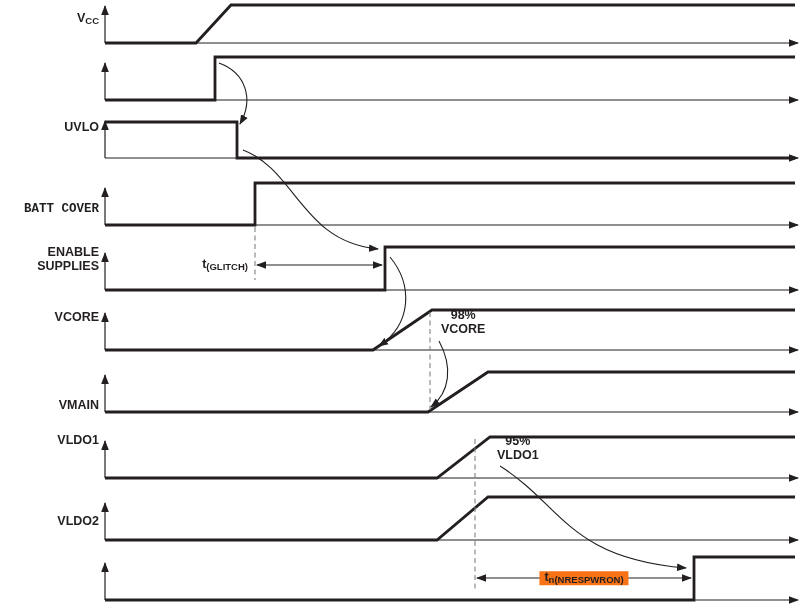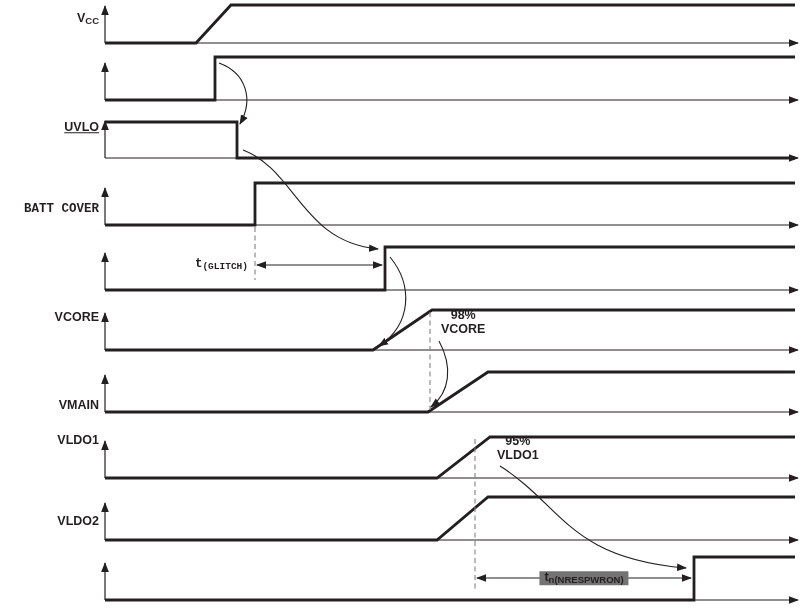--- a/index.html
+++ b/index.html
@@ -5,21 +5,21 @@
   html,body{margin:0;padding:0;background:#fff;}
   body{font-family:"Liberation Sans",sans-serif;}
   .stage{position:relative;width:805px;height:613px;background:#ffffff;overflow:hidden;}
   .stage svg{position:absolute;left:0;top:0;display:block;}
   .label-layer{position:absolute;left:0;top:0;width:805px;height:613px;}
   .sig-label{position:absolute;left:0;width:99px;transform:translateY(-50%);text-align:right;
              font-weight:bold;font-size:12.5px;line-height:13.5px;color:#231f20;white-space:nowrap;}
   .sig-label .ovl{text-decoration:overline;}
   .sig-label sub,.anno sub{font-size:9.5px;font-weight:bold;vertical-align:baseline;position:relative;top:2px;margin-top:32px;}
   .anno{position:absolute;font-weight:bold;font-size:12.5px;line-height:13.5px;color:#231f20;white-space:nowrap;text-align:center;}
-  .anno.bg{background:#737373;padding:0 5px;}
+  .anno.bg{background:#f97316;padding:0 5px;}
   .axis{stroke:#231f20;stroke-width:1.2;fill:none;}
   .wave{stroke:#231f20;stroke-width:2.8;fill:none;stroke-linejoin:miter;}
   .dash{stroke:#808285;stroke-width:1.1;stroke-dasharray:5 3.5;fill:none;}
   .curve{stroke:#231f20;stroke-width:1.1;fill:none;}
   .ahf{fill:#231f20;}
 </style>
 </head>
 <body>
 
 <div class="stage">
@@ -72,39 +72,43 @@
         <path d="M 243 150 C 296 170 302 242 378 249" class="curve" marker-end="url(#ah)"></path>
         <path d="M 390 257 C 413 285 412 324 379 346" class="curve" marker-end="url(#ah)"></path>
         <path d="M 439 341 C 453 367 450 392 431 407" class="curve" marker-end="url(#ah)"></path>
         <path d="M 500 466 C 562 505 568 558 686 568" class="curve" marker-end="url(#ah)"></path>
       </g>
   </svg>
   <div class="label-layer">
       <div class="sig-label" style="top: 19px;">
         <div><span>V</span><sub>CC</sub></div>
       </div>
-      <div class="sig-label" style="top: 128px; text-decoration: underline;">
+      <div class="sig-label" style="top: 128px;">
         <div><span>UVLO</span></div>
       </div>
       <div class="sig-label" style="top: 210px; font-family: Liberation Mono, monospace;">
         <div><span>BATT COVER</span></div>
+      </div>
+      <div class="sig-label" style="top: 259px;">
+        <div><span>ENABLE</span></div>
+        <div><span>SUPPLIES</span></div>
       </div>
       <div class="sig-label" style="top: 318px;">
         <div><span>VCORE</span></div>
       </div>
       <div class="sig-label" style="top: 381px; margin-top: 25px;">
         <div><span>VMAIN</span></div>
       </div>
       <div class="sig-label" style="top: 441px;">
         <div><span>VLDO1</span></div>
       </div>
       <div class="sig-label" style="top: 522px;">
         <div><span>VLDO2</span></div>
       </div>
-      <div class="anno" style="right: 557px; text-align: right; top: 265px; transform: translate(0px, -50%); font-family: Liberation Mono, monospace;">
+      <div class="anno" style="right: 557px; text-align: right; top: 265px; transform: translate(0px, -50%);">
         <div><span>t</span><sub>(GLITCH)</sub></div>
       </div>
       <div class="anno" style="left: 441px; top: 309px;">
         <div>98%</div>
         <div>VCORE</div>
       </div>
       <div class="anno" style="left: 489px; top: 435px; margin-left: 8px;">
         <div>95%</div>
         <div>VLDO1</div>
       </div>

